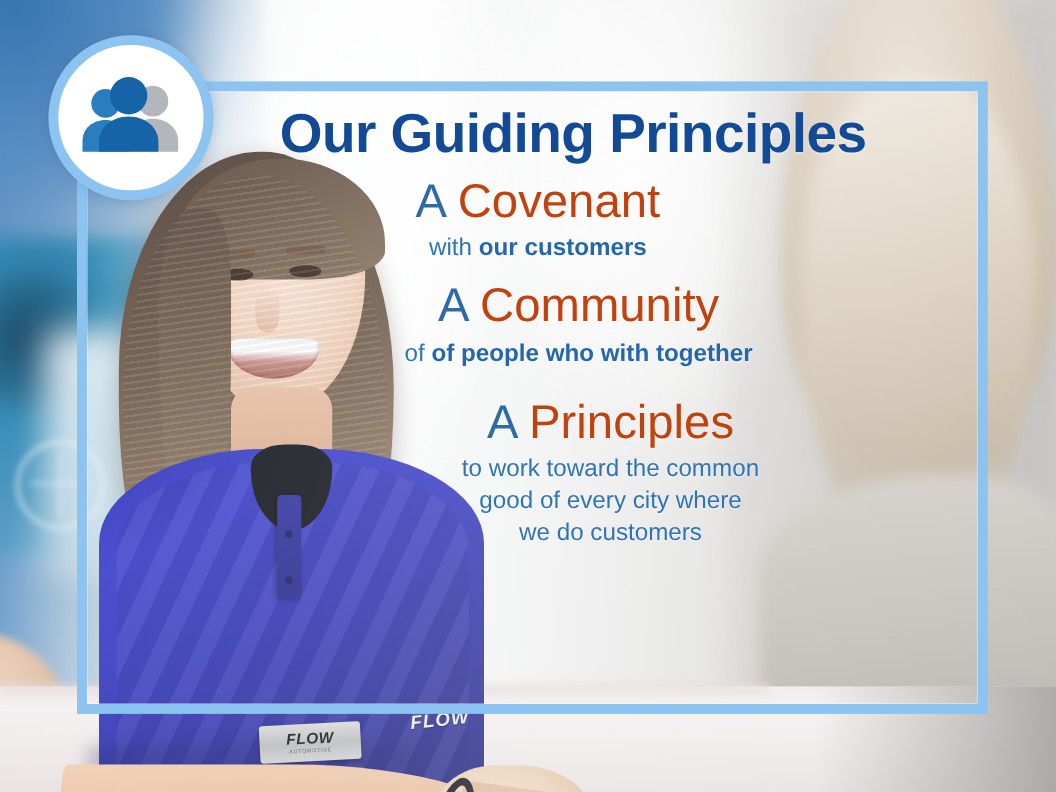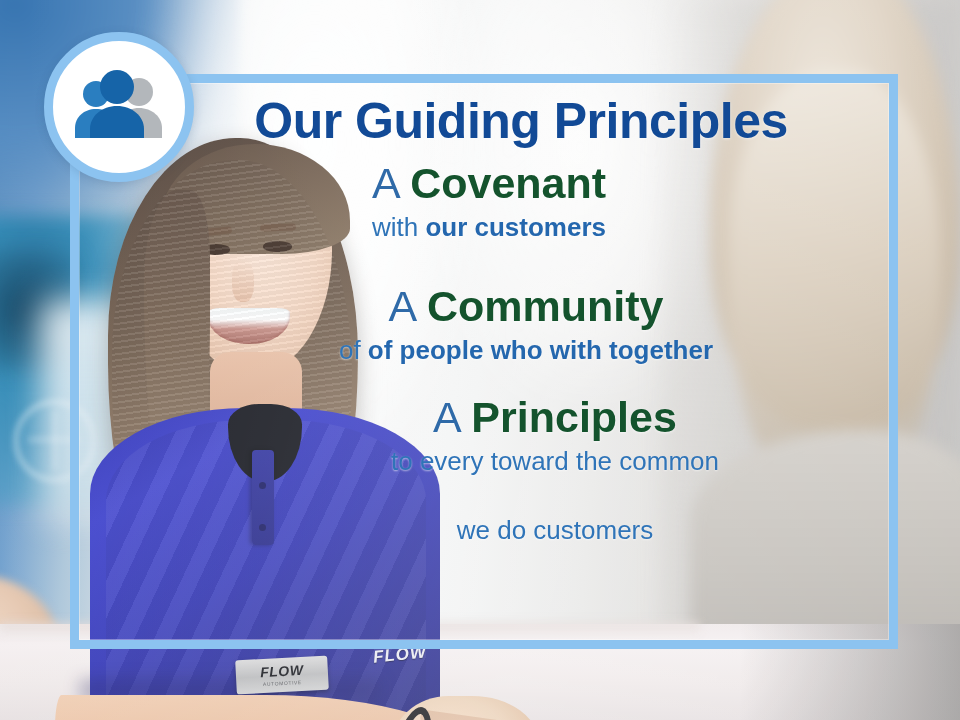--- a/index.html
+++ b/index.html
@@ -287,32 +287,32 @@
   }
   .principle{ margin:0; }
   .p-head{
     font-size:43px;
     line-height:1.08;
     color:#2d74bd;
     text-shadow:0 1px 3px rgba(255,255,255,.6);
     margin:0;
   }
   .p-head .lead{font-weight:300;color:#2f6aa8;}
-  .p-head .key{font-weight:bold;color:#14532d;}
+  .p-head .key{font-weight:normal;color:#c2410c;}
   .p-sub{
-    font-size:26px;
+    font-size:22px;
     line-height:1.32;
     color:#2f74b8;
     margin:4px 0 0 0;
     text-shadow:0 1px 2px rgba(255,255,255,.6);
   }
   .p-sub b{font-weight:bold;color:#2467ae;}
 
   .block-1{margin-top:12px;padding-left:18px;}
-  .block-2{margin-top:38px;padding-left:92px;}
+  .block-2{margin-top:16px;padding-left:92px;}
   .block-3{margin-top:26px;padding-left:150px;}
 </style>
 </head>
 <body>
 
 <div id="stage">
 
   <div class="photo-layer">
     <div class="bg-base"></div>
     <div class="bg-bluecorner"></div>
@@ -394,22 +394,22 @@
       <div class="p-sub">
         <span>of <b>of people who with together</b></span><br>
       </div>
     </div>
 
     <div class="principle block-3">
       <div class="p-head">
         <span class="lead">A </span><span class="key">Principles</span>
       </div>
       <div class="p-sub">
-        <span>to every toward the common</span><br>
-        <br>
+        <span>to work toward the common</span><br>
+        <span>good of every city where</span><br>
         <span>we do customers</span>
       </div>
     </div>
 
   </div>
 
   <div class="badge-circle">
     <span>
       <svg width="104" height="74" viewBox="0 0 104 74" xmlns="http://www.w3.org/2000/svg">
 

